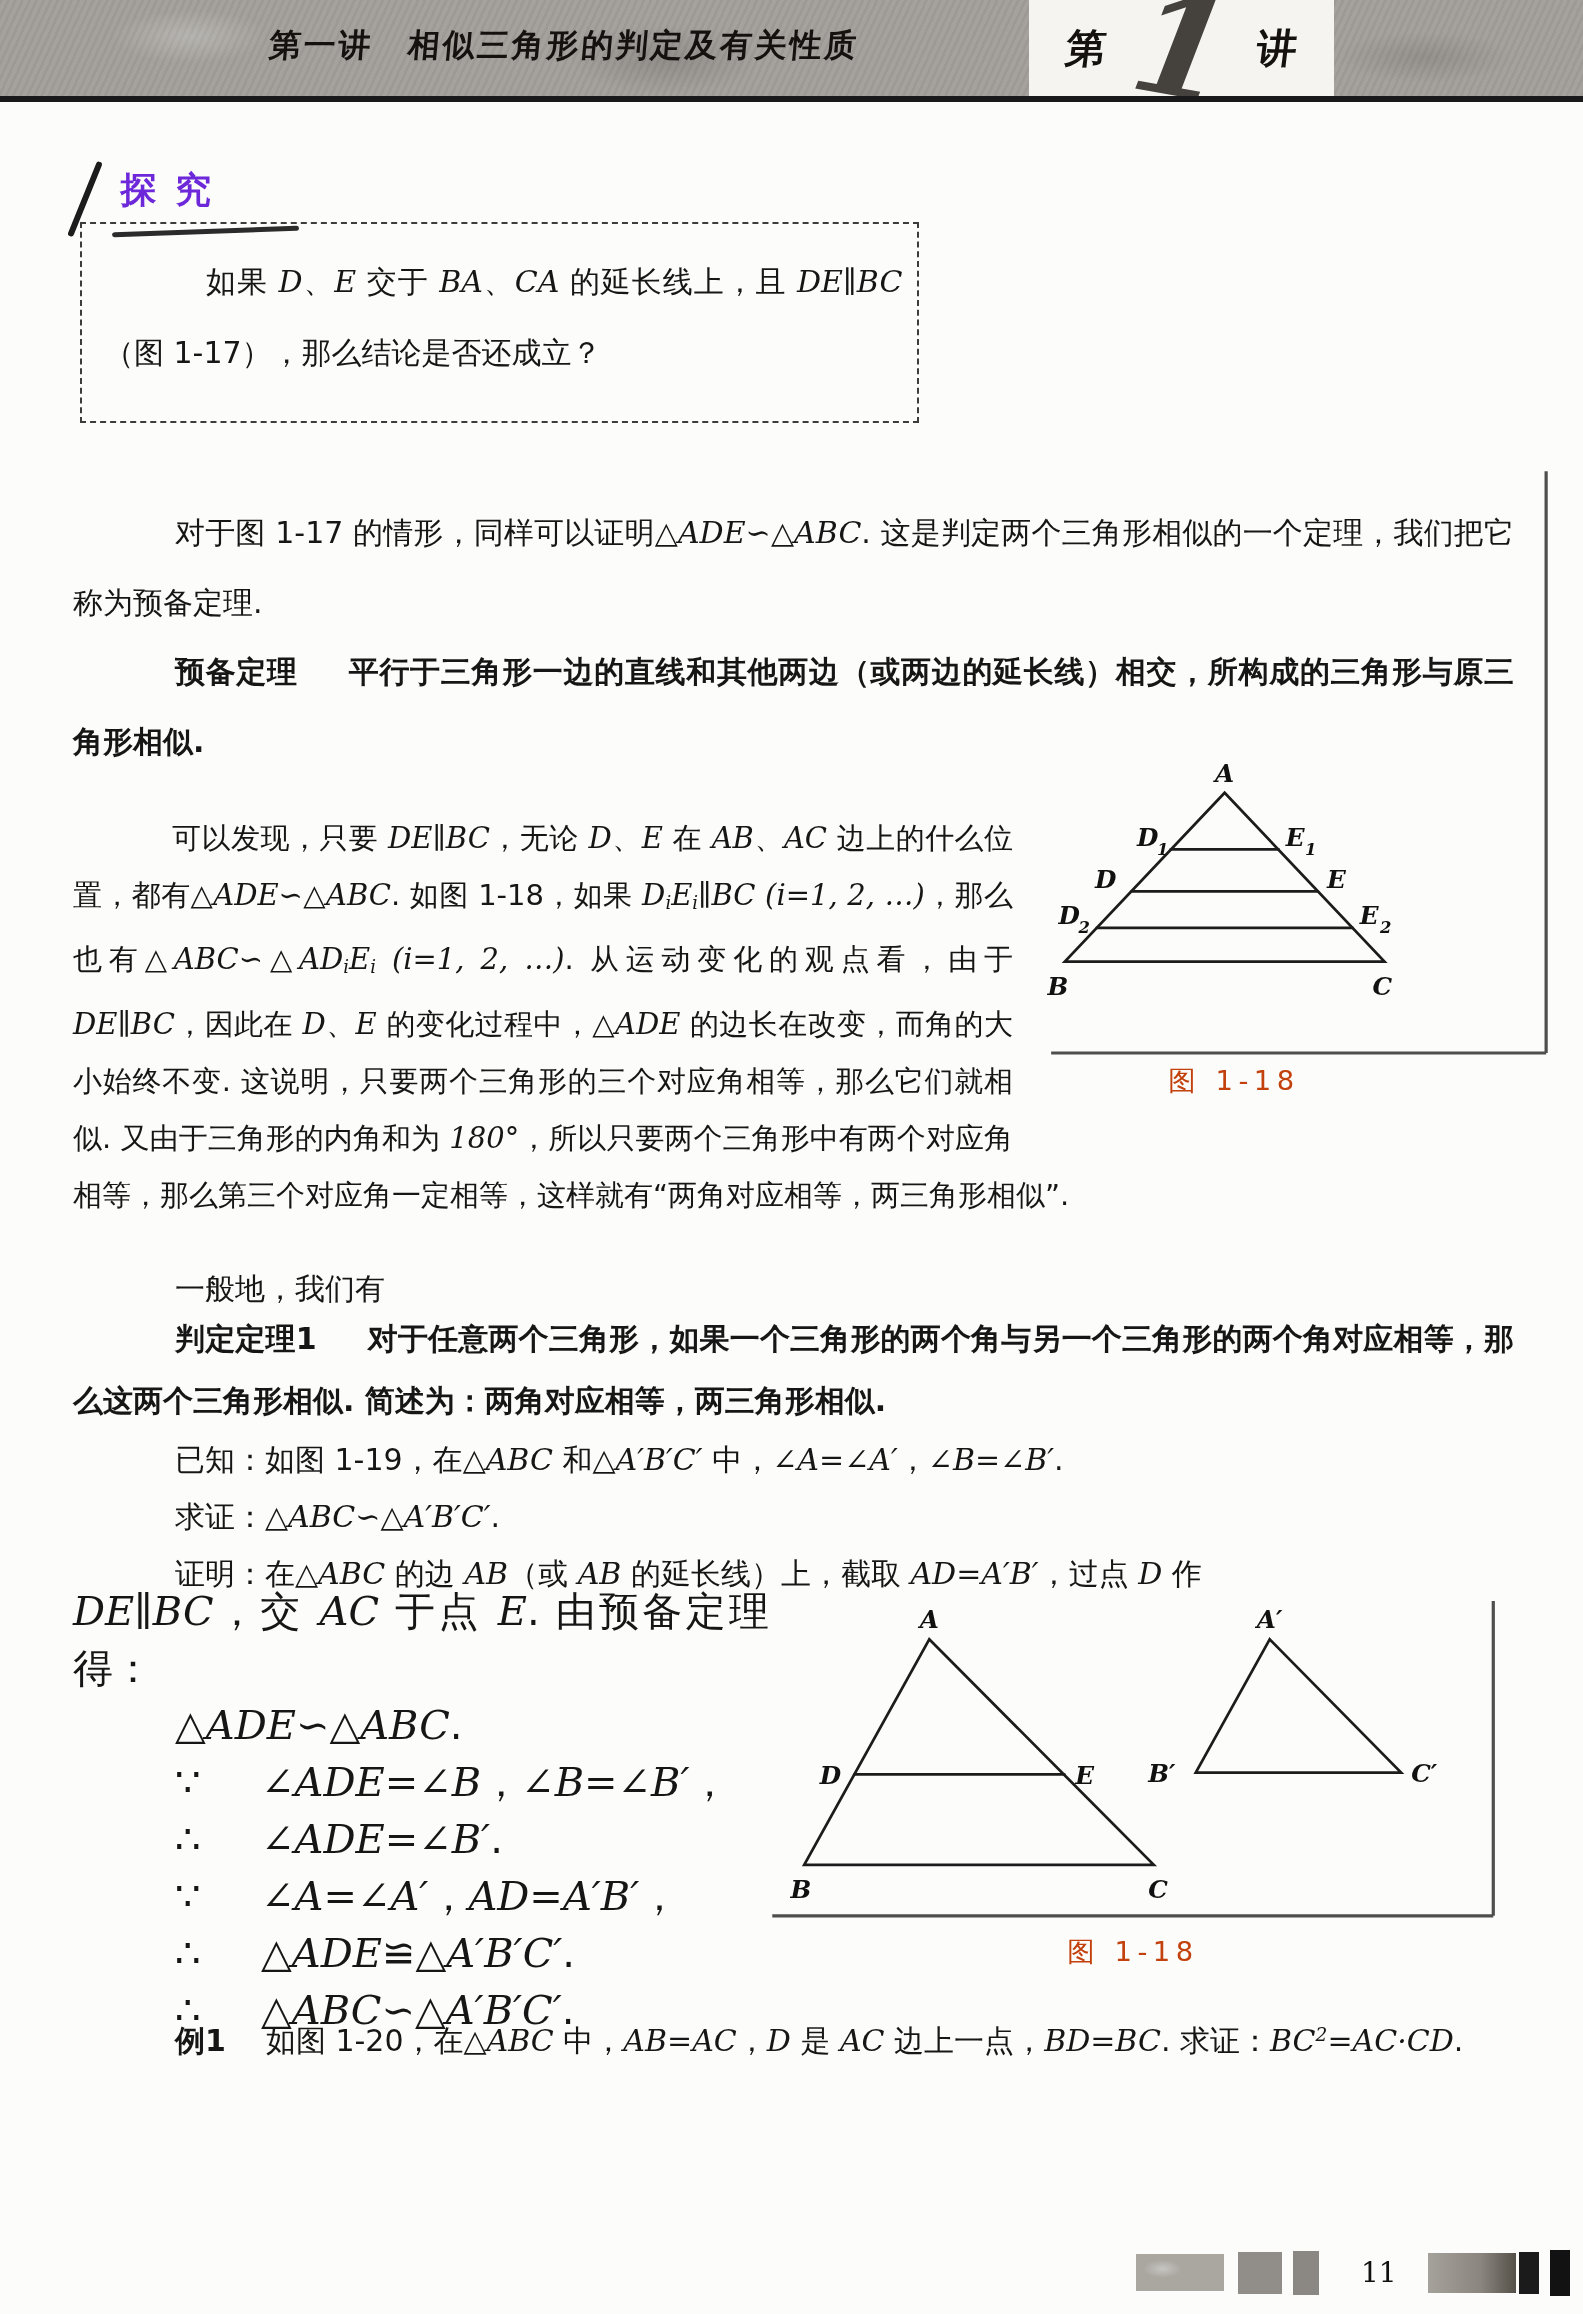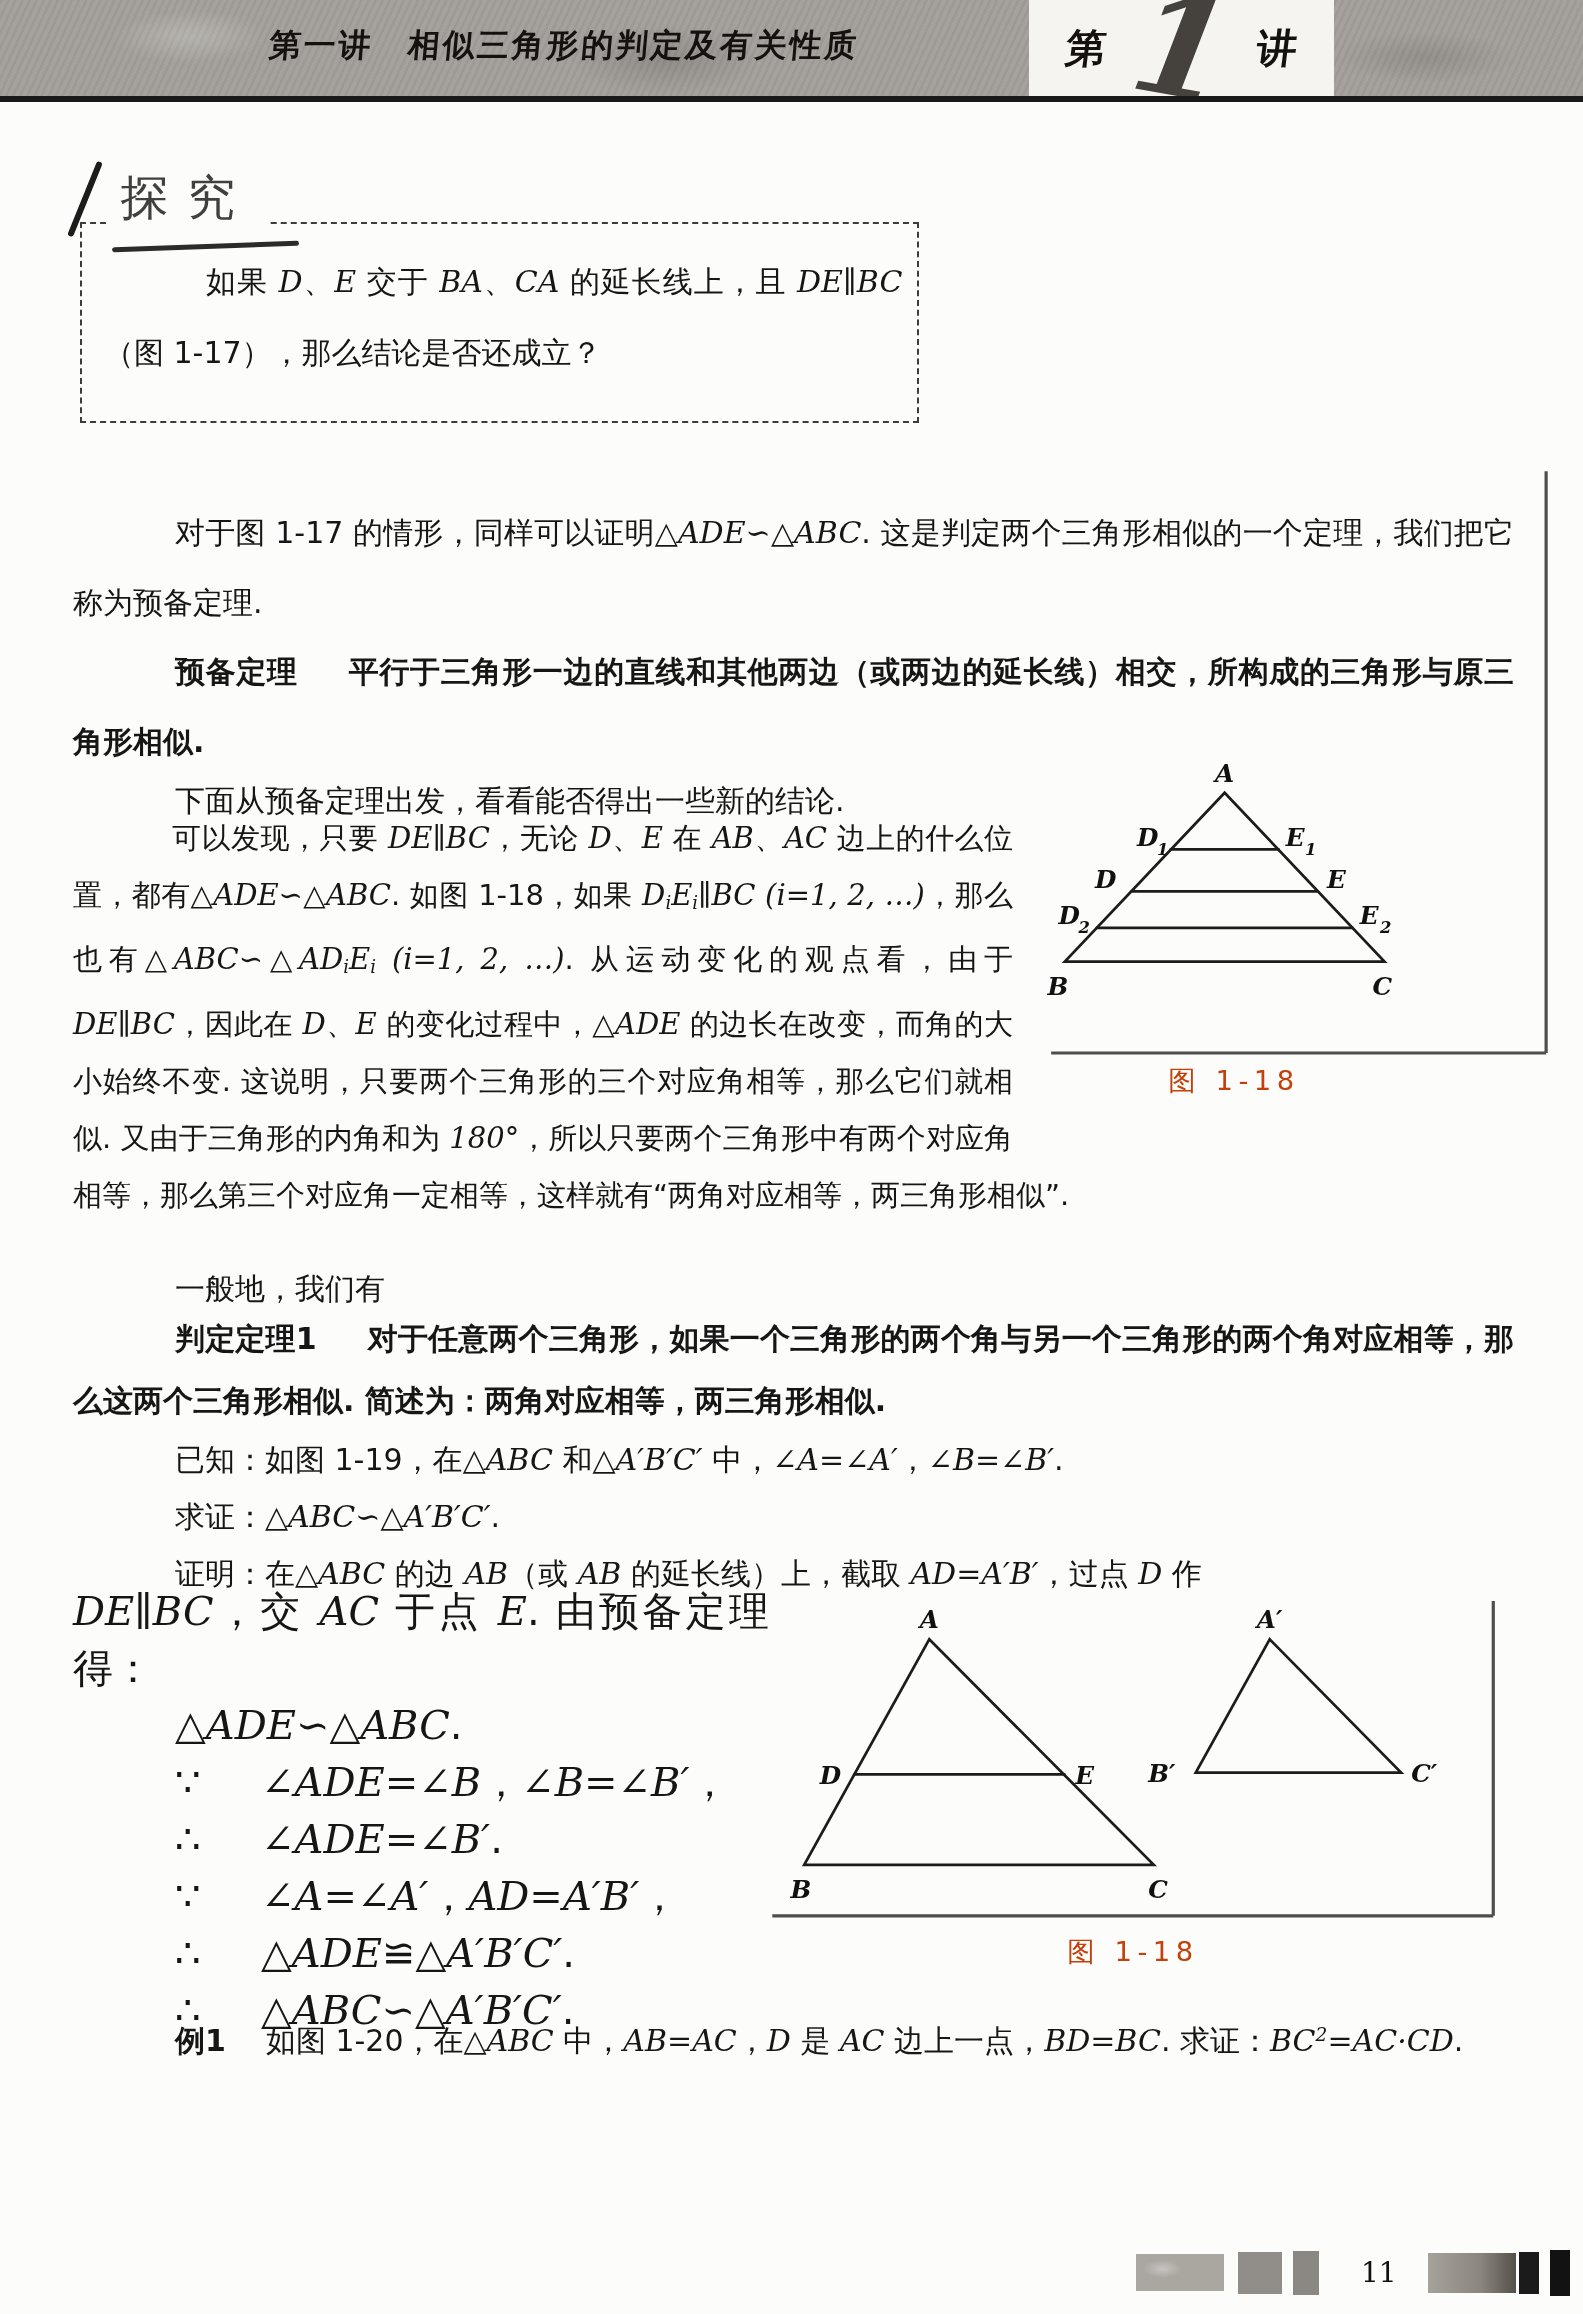--- a/index.html
+++ b/index.html
@@ -20,21 +20,21 @@
       letter-spacing:2.7px;color:#14110e;transform:skewX(-5deg);white-space:nowrap;}
   .hd-badge{position:absolute;left:1029px;top:0;width:305px;height:100%;background:#f5f4f1;
       display:flex;align-items:center;justify-content:center;gap:27.4px;overflow:hidden;}
   .hd-badge-pre,.hd-badge-post{font-size:40px;font-weight:bold;color:#14110e;transform:skewX(-7deg);}
   .hd-badge-num{font-family:"DejaVu Serif","Liberation Serif",serif;font-style:italic;font-weight:bold;
       font-size:137px;line-height:0;color:#45423e;transform:rotate(10deg);}
 
   
   .explore{position:absolute;left:80px;top:222px;width:835px;height:197px;border:2.7px dashed #3c3c3c;}
   .explore-label{position:absolute;left:24px;top:-58px;background:#fcfcfa;padding:0 14.6px;
-      font-size:48px;font-weight:400;letter-spacing:18.3px;color:#404040;}
+      font-size:36px;font-weight:700;letter-spacing:18.3px;color:#6d28d9;}
   .explore-slash{position:absolute;left:-24px;top:-7.3px;width:5.5px;height:80px;background:#1c1c1c;
       transform:rotate(22deg);border-radius:2.7px;display:inline-block;}
   .explore-underline{position:absolute;left:5.5px;bottom:-18.3px;width:187px;height:4.6px;background:#2b2b2b;
       border-radius:2.7px;transform:rotate(-2deg);display:inline-block;}
   .explore-text{position:absolute;left:22px;right:14.6px;top:22px;margin:0;
       font-size:30px;line-height:71px;text-indent:102px;text-align:justify;}
 
   
   .para{position:absolute;left:73px;width:1441px;margin:0;font-size:30px;line-height:70px;text-align:justify;}
   .p1{top:498px;text-indent:102px;}
@@ -109,21 +109,20 @@
       <span>探究</span>
       <span class="explore-underline"></span>
     </div>
     <p class="explore-text"><span>如果 </span><span class="m">D</span><span>、</span><span class="m">E</span><span> 交于 </span><span class="m">BA</span><span>、</span><span class="m">CA</span><span> 的延长线上，且 </span><span class="m">DE∥BC</span><span>（图 1-17），那么结论是否还成立？</span></p>
   </section>
 
   <p class="para p1"><span>对于图 1-17 的情形，同样可以证明</span><span class="m">△ADE∽△ABC</span><span>. 这是判定两个三角形相似的一个定理，我们把它称为预备定理.</span></p>
 
   <p class="para p2"><span class="thm-label">预备定理</span><span><span>平行于三角形一边的直线和其他两边（或两边的延长线）相交，所构成的三角形与原三角形相似.</span></span></p>
 
-  <p class="para p3"><span>下面从预备定理出发，看看能否得出一些新的结论.</span></p>
 
   <figure class="fig18">
     <svg width="516" height="585" viewBox="0 0 565 640">
       <line class="frame" x1="552" y1="0" x2="552" y2="637"></line>
       <line class="frame" x1="10" y1="637" x2="552" y2="637"></line>
       <polygon class="geo" points="200,352 25,537 375,537"></polygon>
       <line class="geo" x1="141" y1="414" x2="259" y2="414"></line>
       <line class="geo" x1="98" y1="460" x2="302" y2="460"></line>
       <line class="geo" x1="60" y1="500" x2="340" y2="500"></line>
       <text class="fl" x="200" y="340" text-anchor="middle">A</text>

